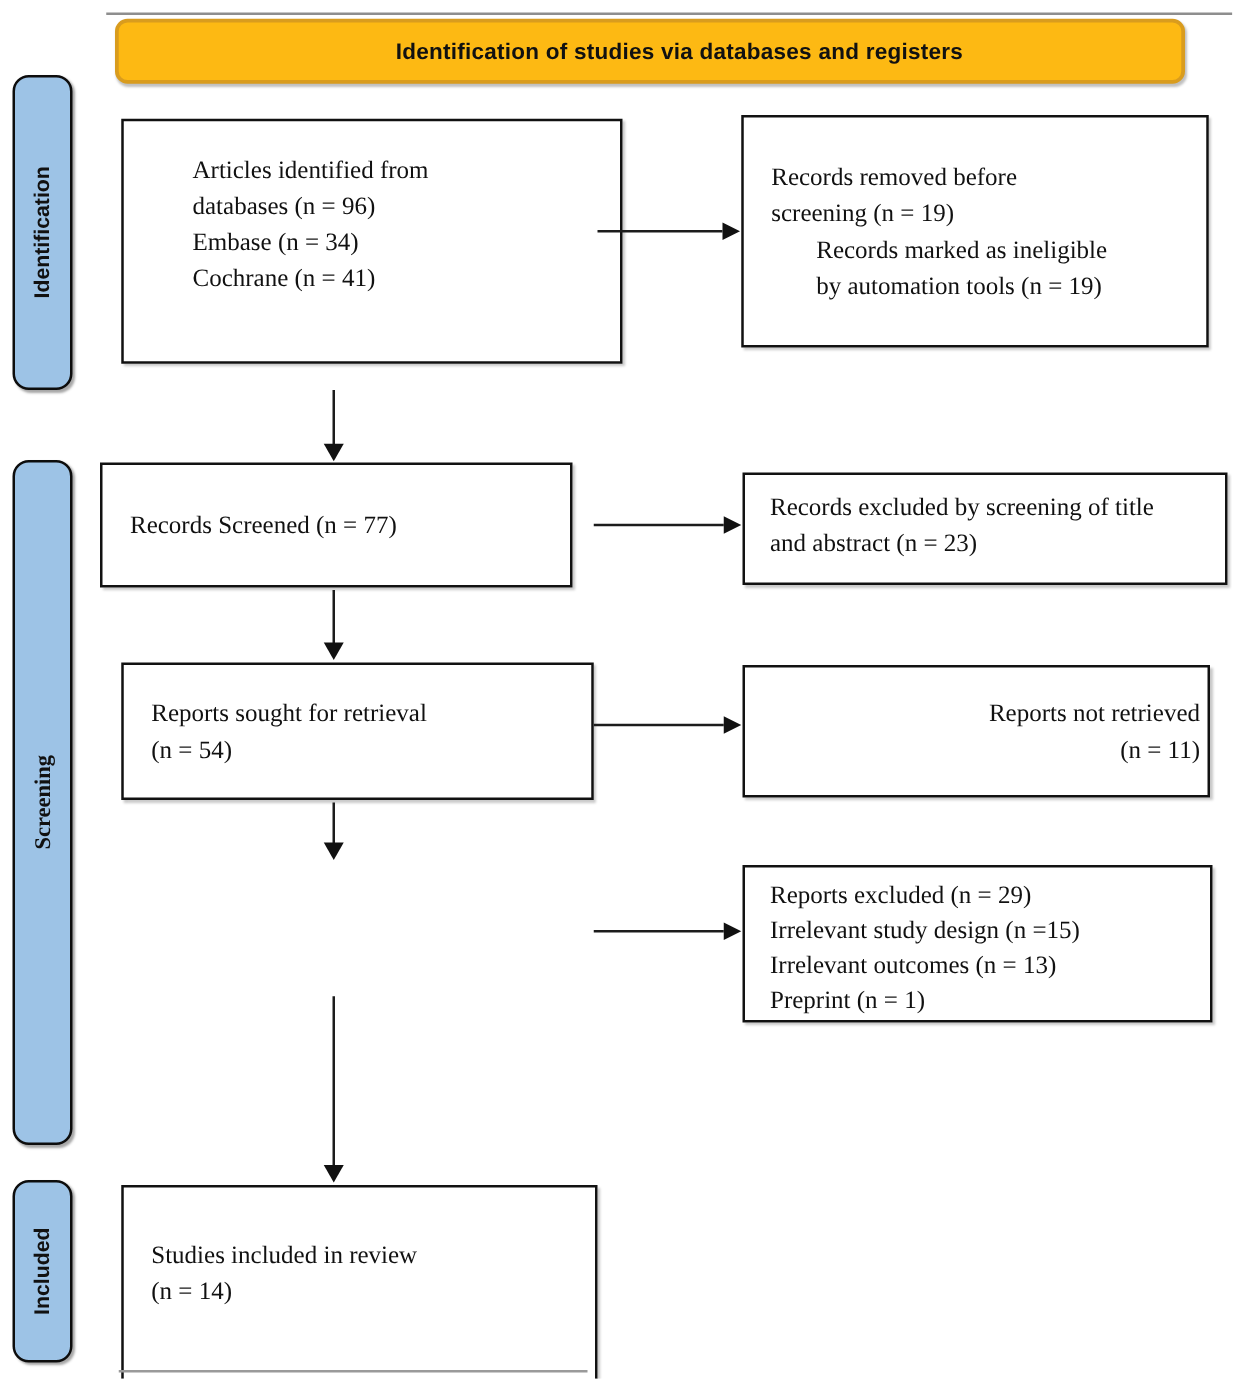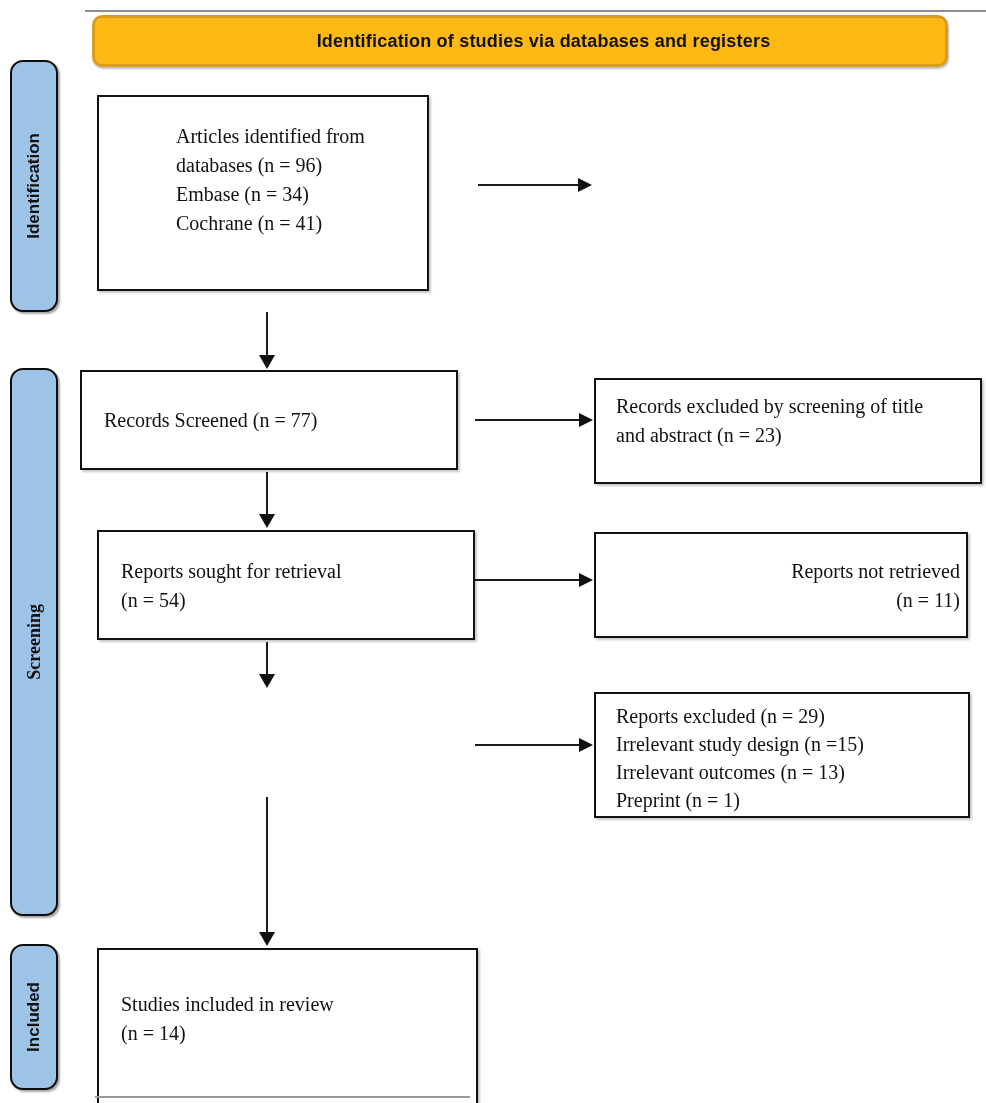--- a/index.html
+++ b/index.html
@@ -54,24 +54,24 @@
   .fbox{
     position:absolute;background:#ffffff;
     border:2.5px solid var(--box-border);
     box-sizing:border-box;
     font-size:20px;line-height:29px;
     box-shadow:2px 2px 2px rgba(0,0,0,0.22);
   }
   .fbox .ln{display:block;white-space:nowrap;}
   .fbox .ln.indent{padding-left:36px;}
 
-  #box-identified{left:97px;top:95px;width:332px;height:196px;padding:25px 8px 0 77px;}
+  #box-identified{left:97px;top:95px;width:401px;height:196px;padding:25px 8px 0 55px;}
   #box-removed{left:593px;top:92px;width:374px;height:186px;padding:34px 6px 0 22px;}
   #box-screened{left:80px;top:370px;width:378px;height:100px;padding:34px 8px 0 22px;}
-  #box-excluded-title{left:594px;top:378px;width:388px;height:106px;padding:12px 6px 0 20px;}
+  #box-excluded-title{left:594px;top:378px;width:388px;height:90px;padding:12px 6px 0 20px;}
   #box-sought{left:97px;top:530px;width:378px;height:110px;padding:25px 8px 0 22px;}
   #box-not-retrieved{left:594px;top:532px;width:374px;height:106px;padding:23px 6px 0 20px;text-align:right;}
   #box-assessed{left:97px;top:690px;width:378px;height:105px;padding:22px 8px 0 22px;}
   #box-reports-excluded{left:594px;top:692px;width:376px;height:126px;padding:8px 6px 0 20px;line-height:28px;}
   #box-included{left:97px;top:948px;width:381px;height:172px;padding:40px 8px 0 22px;}
 
   
   .arrow-h{position:absolute;height:14px;}
   .arrow-h .shaft{position:absolute;left:0;top:6px;height:2px;background:#1c1c1c;}
   .arrow-h .head{position:absolute;right:0;top:0;width:0;height:0;
@@ -120,20 +120,26 @@
     <span>Included</span>
   </div>
 
   <div class="fbox" id="box-identified">
     <span class="ln">Articles identified from</span>
     <span class="ln">databases (n = 96)</span>
     <span class="ln">Embase (n = 34)</span>
     <span class="ln">Cochrane (n = 41)</span>
   </div>
 
+  <div class="fbox" id="box-removed">
+    <span class="ln">Records removed before</span>
+    <span class="ln">screening (n = 19)</span>
+    <span class="ln indent">Records marked as ineligible</span>
+    <span class="ln indent">by automation tools (n = 19)</span>
+  </div>
 
   <div class="fbox" id="box-screened">
     <span class="ln">Records Screened (n = 77)</span>
   </div>
 
   <div class="fbox" id="box-excluded-title">
     <span class="ln">Records excluded by screening of title</span>
     <span class="ln">and abstract (n = 23)</span>
   </div>
 

